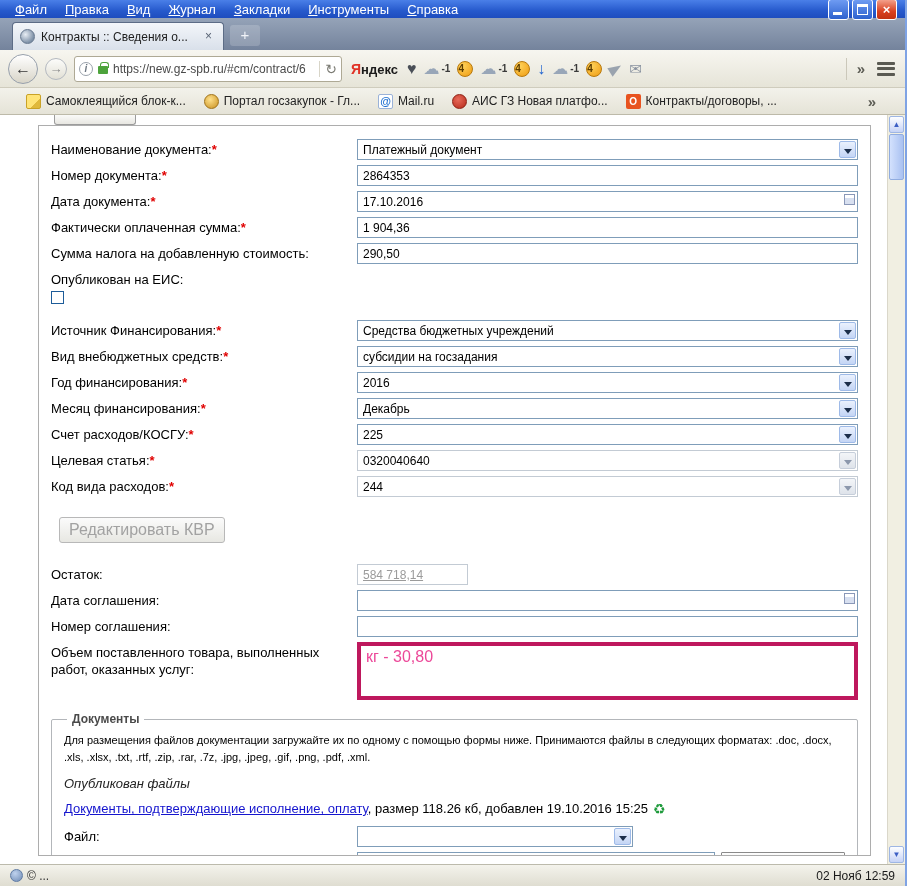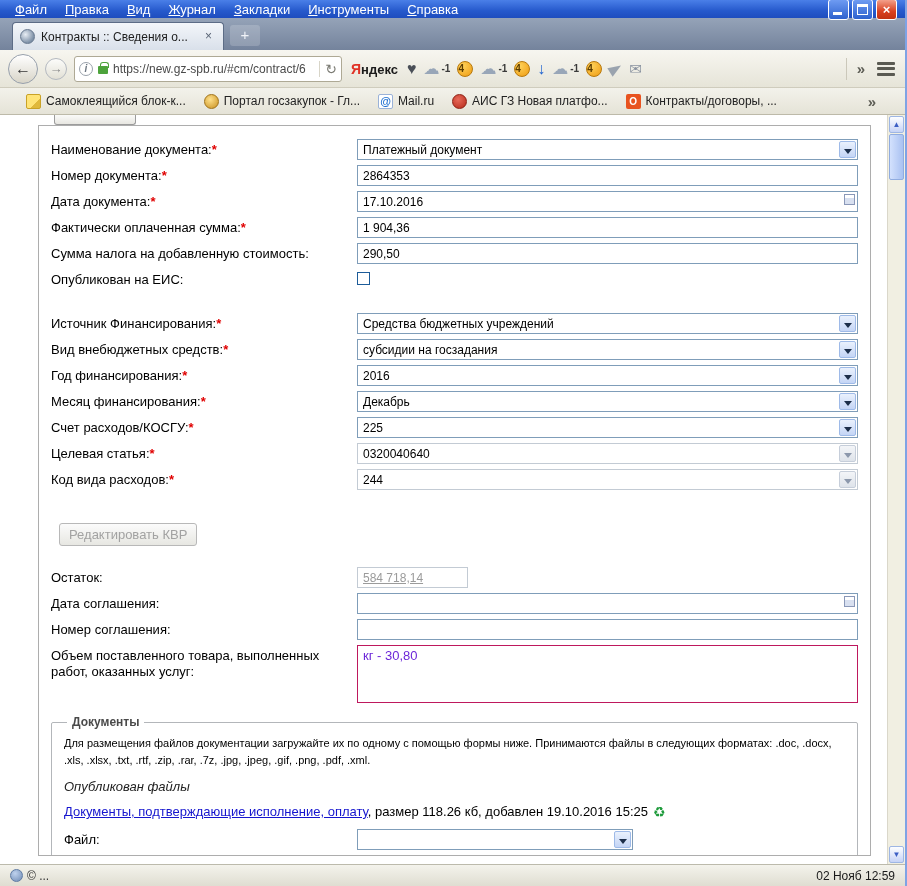--- a/index.html
+++ b/index.html
@@ -131,25 +131,25 @@
   .select.disabled { color:#000000; border-color:#C3CBD4; }
   .select.disabled .dd { background:linear-gradient(#F3F5F8,#DEE3EA); border-color:#C6CEDA; }
   .select.disabled .dd::after { border-top-color:#8C98AC; }
 
   .cal { position:absolute; right:3px; top:3px; width:11px; height:11px;
          border:1px solid #8A98B8; background:linear-gradient(#FFF 30%,#D8E0F0 30%); }
   .cb { width:13px; height:13px; border:1px solid #1D5C99; background:#fff; margin-top:3px;
         appearance:none; -webkit-appearance:none; }
 
   .btn-gray { display:inline-block; border:1px solid #B8B8B8; border-radius:3px;
-              background:linear-gradient(#FBFBFB,#E7E7E2); color:#A2A2A2; font-size:13px;
-              padding:3px 9px; margin:17px 0 8px 8px; }
+              background:linear-gradient(#FBFBFB,#E7E7E2); color:#A2A2A2; font-size:16px;
+              padding:3px 9px; margin:4px 0 8px 8px; }
   .mt { margin-top:13px; }
-  textarea.area { width:100%; height:58px; border:1px solid #be185d; font-size:13px;
-                  padding:2px 5px; font-family:inherit; resize:none; color:#6d28d9; }
+  textarea.area { width:100%; height:58px; border:4px solid #be185d; font-size:16px;
+                  padding:2px 5px; font-family:inherit; resize:none; color:#ec4899; }
 
   fieldset.docs { border:1px solid #B3B6BA; border-radius:2px; margin-top:8px;
                   padding:2px 12px 12px; }
   fieldset.docs legend { font-size:12px; font-weight:bold; color:#4a4a4a; padding:0 5px; margin-left:3px; }
   .docs-intro { font-size:11px; line-height:1.5; color:#000; margin-top:4px; }
   .uploaded-title { font-style:italic; font-size:13px; margin:11px 0 10px; color:#222; }
   .file-line { font-size:13px; margin-bottom:10px; display:flex; align-items:center; gap:5px; }
   .file-line a { color:#1515CE; }
   .del-icon { color:#1F9B3C; font-size:14px; line-height:14px; }
   .docs .lbl { width:293px; }
@@ -308,21 +308,21 @@
         <div class="row">
           <div class="lbl"><span>Фактически оплаченная сумма:</span><span class="req">*</span></div>
           <div class="ctl"><input class="txt" value="1 904,36" style=""></div>
         </div>
 
         <div class="row">
           <div class="lbl"><span>Сумма налога на добавленную стоимость:</span><span class="req"></span></div>
           <div class="ctl"><input class="txt" value="290,50" style=""></div>
         </div>
 
-        <div class="row" style="margin-bottom:24px;">
+        <div class="row" style="margin-bottom:12px;flex-direction:column;">
           <div class="lbl"><span>Опубликован на ЕИС:</span></div>
           <div class="ctl"><input type="checkbox" class="cb" style=""></div>
         </div>
 
         <div class="row">
           <div class="lbl"><span>Источник Финансирования:</span><span class="req">*</span></div>
           <div class="ctl">
               <div class="select">
                 <span>Средства бюджетных учреждений</span>
                 <span class="dd"></span>

